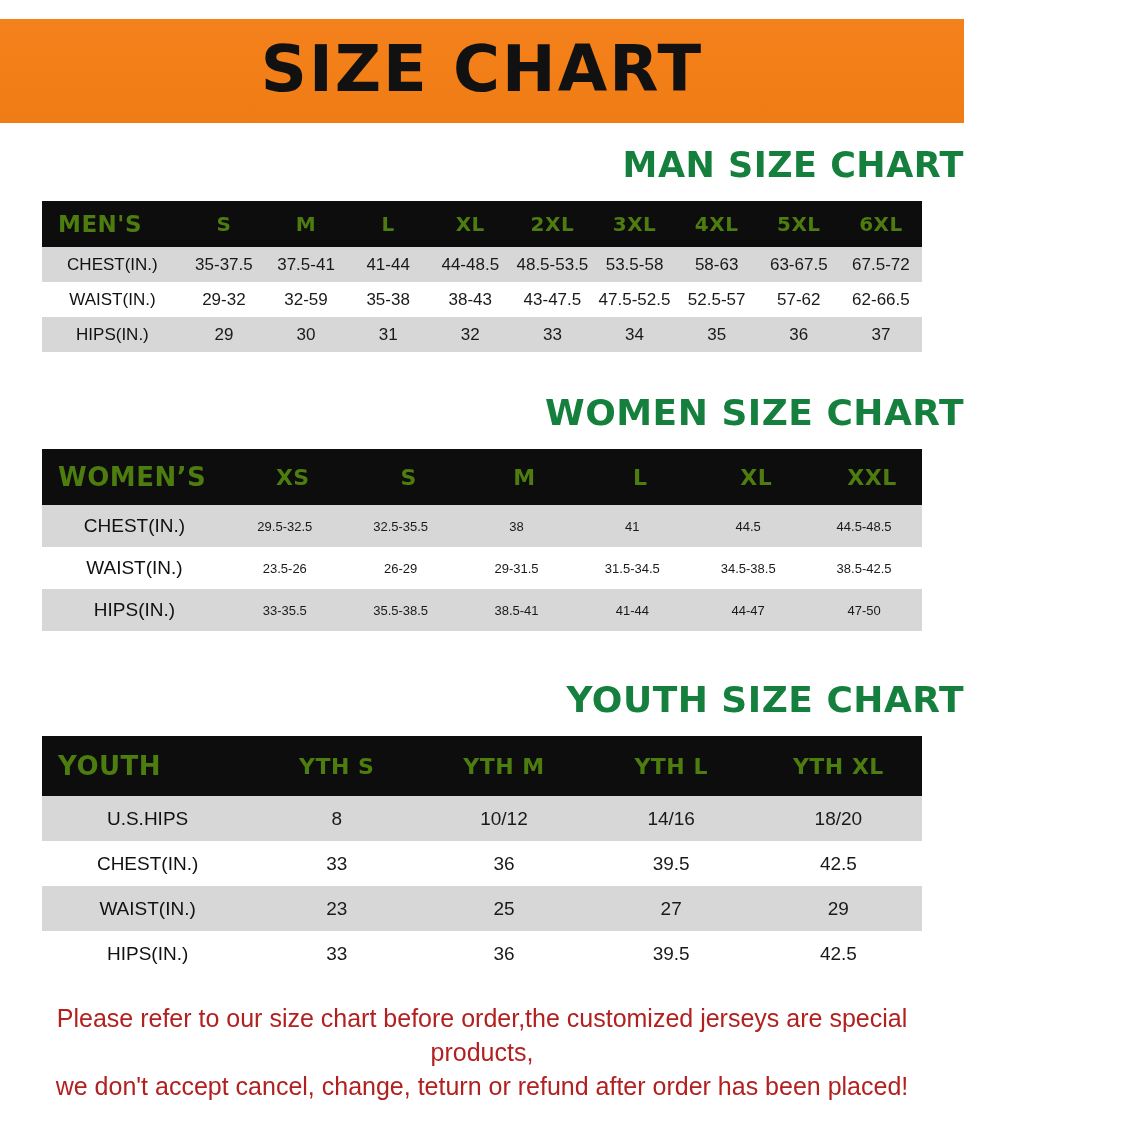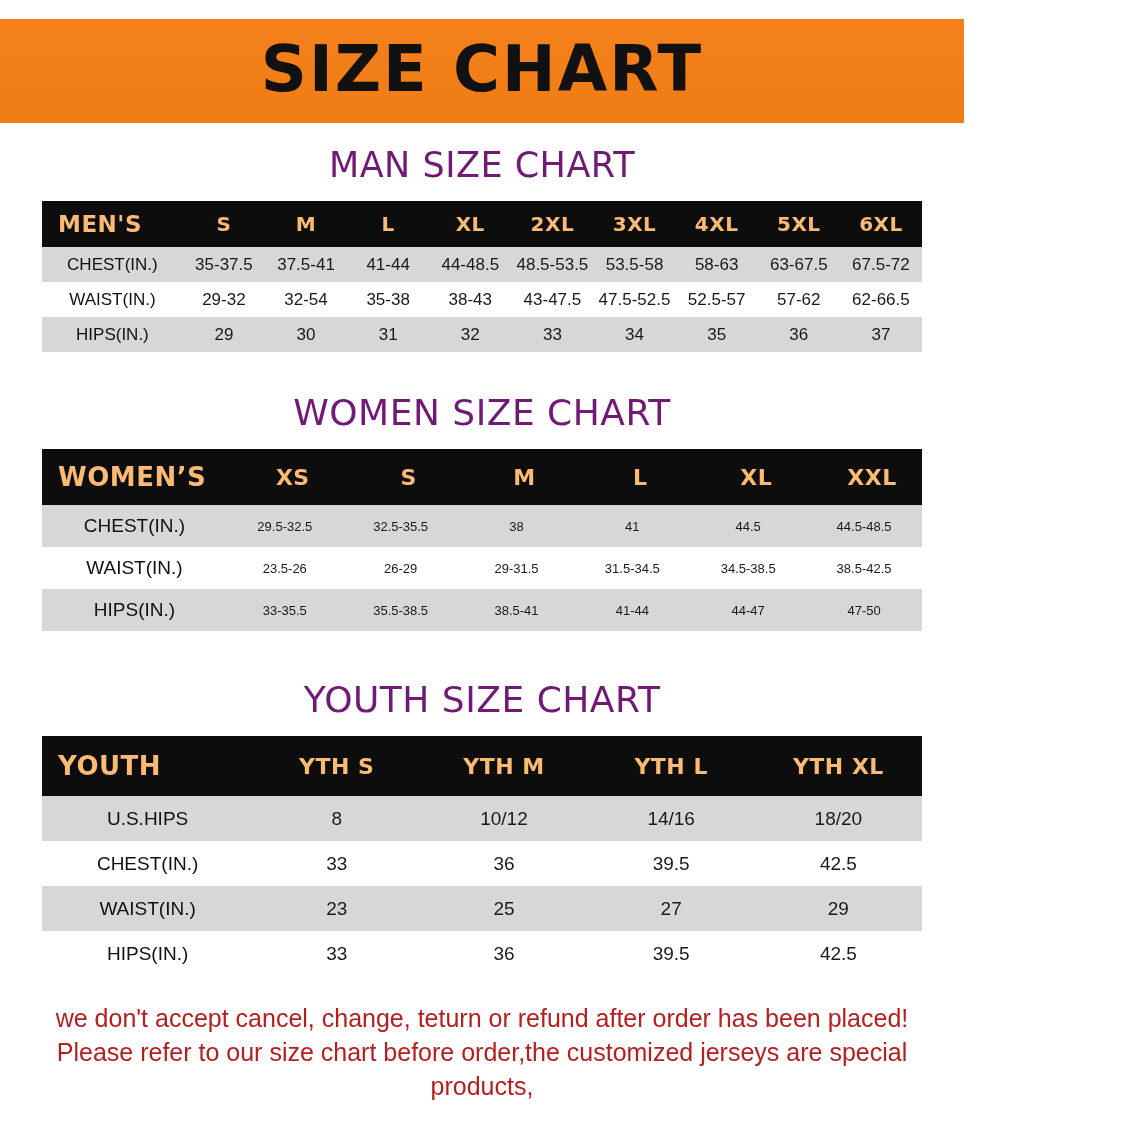--- a/index.html
+++ b/index.html
@@ -36,26 +36,26 @@
     font-weight: bold;
     font-size: 64px;
     letter-spacing: 2px;
     color: #111111;
     line-height: 1;
     margin: 0;
     padding-bottom: 4px;
   }
   
   .section-heading {
-    text-align: center;
+    text-align: right;
     font-family: "DejaVu Sans", sans-serif;
-    font-weight: normal;
+    font-weight: bold;
     font-size: 35px;
     letter-spacing: 0.5px;
-    color: #701a75;
+    color: #15803d;
   }
   .h-man   { margin-top: 22px; margin-bottom: 16px; }
   .h-women { margin-top: 40px; margin-bottom: 16px; font-size: 36px; }
   .h-youth { margin-top: 48px; margin-bottom: 16px; font-size: 36px; }
 
   
   .table-wrap {
     padding: 0 42px;
     box-sizing: border-box;
   }
@@ -67,21 +67,21 @@
   table.size-table th,
   table.size-table td {
     padding: 0;
     margin: 0;
   }
   
   .size-table thead tr {
     background: #0d0d0d;
   }
   .size-table thead th {
-    color: #fdba74;
+    color: #4d7c0f;
     font-family: "DejaVu Sans", sans-serif;
     font-weight: bold;
     font-size: 20px;
     text-align: center;
     height: 46px;
     vertical-align: middle;
     letter-spacing: 0.5px;
   }
   .size-table thead th.rowlabel {
     text-align: left;
@@ -166,21 +166,21 @@
           <td>44-48.5</td>
           <td>48.5-53.5</td>
           <td>53.5-58</td>
           <td>58-63</td>
           <td>63-67.5</td>
           <td>67.5-72</td>
         </tr>
         <tr class="shade-b">
           <td class="rowlabel">WAIST(IN.)</td>
           <td>29-32</td>
-          <td>32-54</td>
+          <td>32-59</td>
           <td>35-38</td>
           <td>38-43</td>
           <td>43-47.5</td>
           <td>47.5-52.5</td>
           <td>52.5-57</td>
           <td>57-62</td>
           <td>62-66.5</td>
         </tr>
         <tr class="shade-c">
           <td class="rowlabel">HIPS(IN.)</td>
@@ -291,17 +291,17 @@
           <td>33</td>
           <td>36</td>
           <td>39.5</td>
           <td>42.5</td>
         </tr>
       </tbody>
     </table>
   </div>
 
   <div class="notice">
+    <div>Please refer to our size chart before order,the customized jerseys are special products,</div>
     <div>we don't accept cancel, change, teturn or refund after order has been placed!</div>
-    <div>Please refer to our size chart before order,the customized jerseys are special products,</div>
   </div>
 
 </div>
 
 </body></html>

